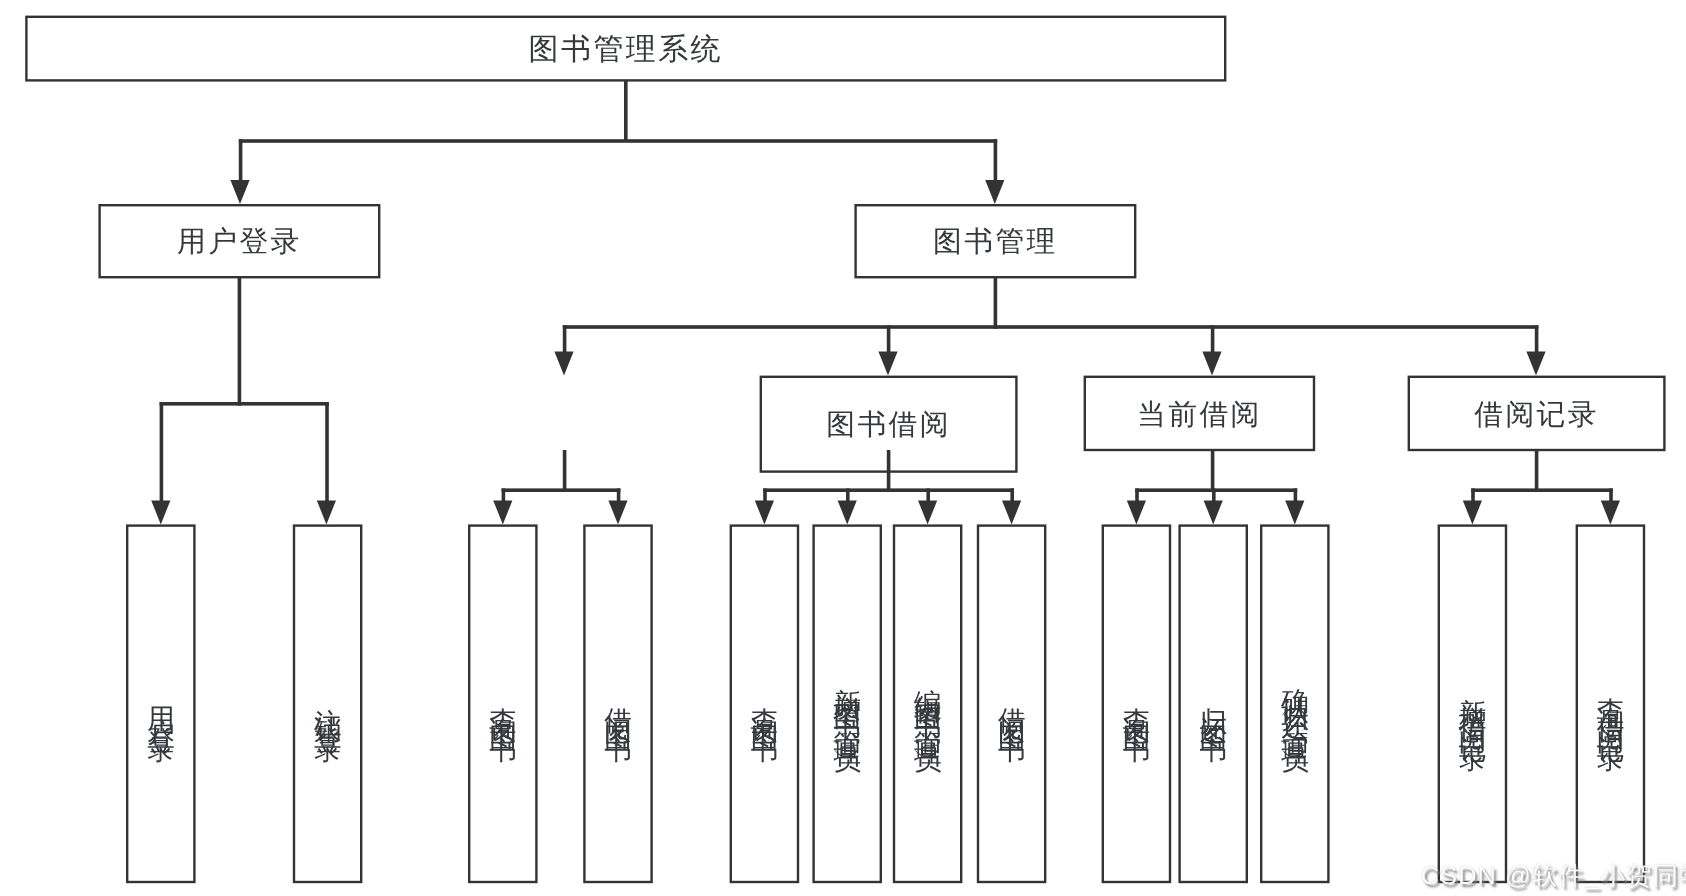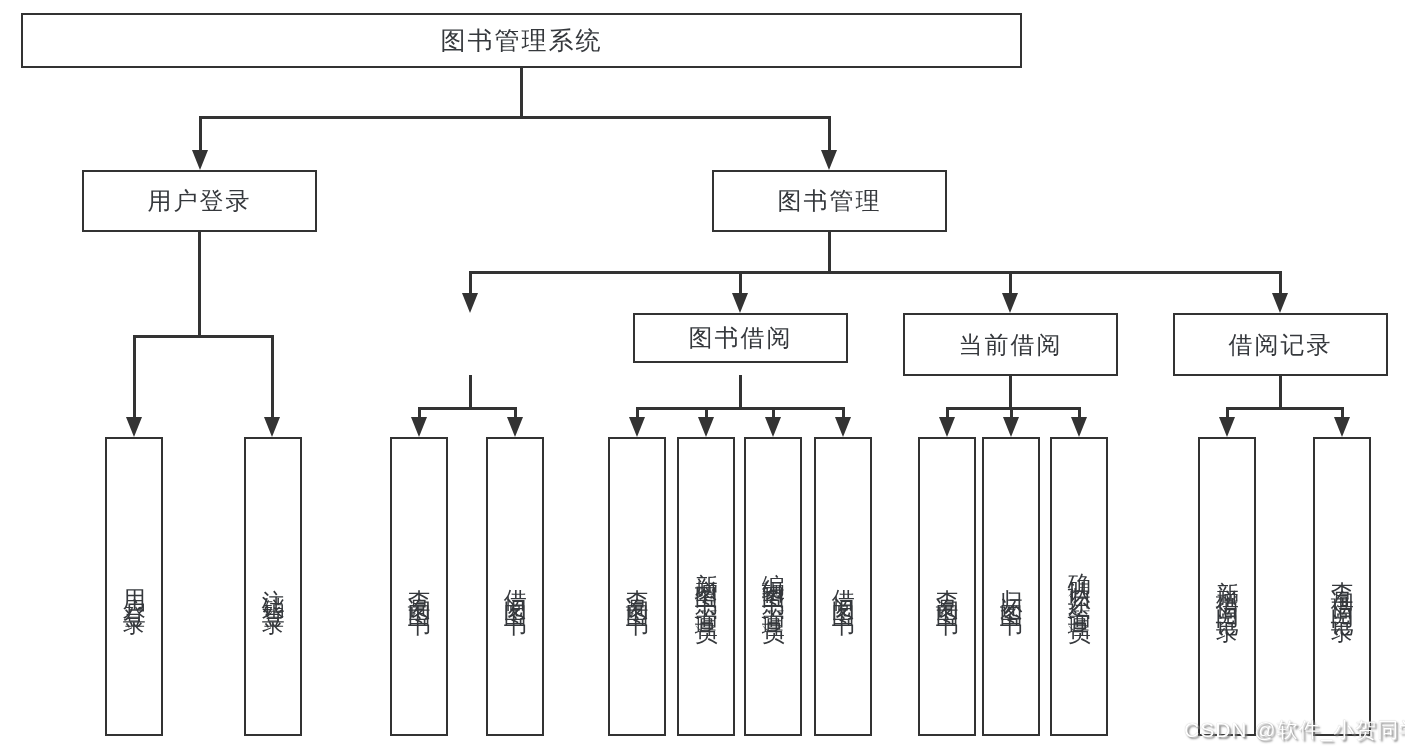--- a/index.html
+++ b/index.html
@@ -90,24 +90,24 @@
   <div class="hline" style="left:469px; top:271px; width:813px;"></div>
   <div class="vline" style="left:469px; top:271px; height:26px;"></div>
   <div class="arrow" style="left:462px; top:293px;"></div>
   <div class="vline" style="left:739px; top:271px; height:26px;"></div>
   <div class="arrow" style="left:732px; top:293px;"></div>
   <div class="vline" style="left:1009px; top:271px; height:26px;"></div>
   <div class="arrow" style="left:1002px; top:293px;"></div>
   <div class="vline" style="left:1279px; top:271px; height:26px;"></div>
   <div class="arrow" style="left:1272px; top:293px;"></div>
 
-  <div class="node hnode" style="left:633px; top:313px; width:215px; height:50px;align-items:center;">
+  <div class="node hnode" style="left:633px; top:313px; width:215px; height:81px;align-items:center;">
     <span class="lbl">图书借阅</span>
   </div>
-  <div class="node hnode" style="left:903px; top:313px; width:215px; height:63px;">
+  <div class="node hnode" style="left:903px; top:313px; width:193px; height:63px;">
     <span class="lbl">当前借阅</span>
   </div>
   <div class="node hnode" style="left:1173px; top:313px; width:215px; height:63px;">
     <span class="lbl">借阅记录</span>
   </div>
 
   <div class="vline" style="left:469px; top:375px; height:35px;"></div>
   <div class="hline" style="left:418px; top:407px; width:99px;"></div>
   <div class="vline" style="left:418px; top:407px; height:13px;"></div>
   <div class="arrow" style="left:411px; top:417px;"></div>

